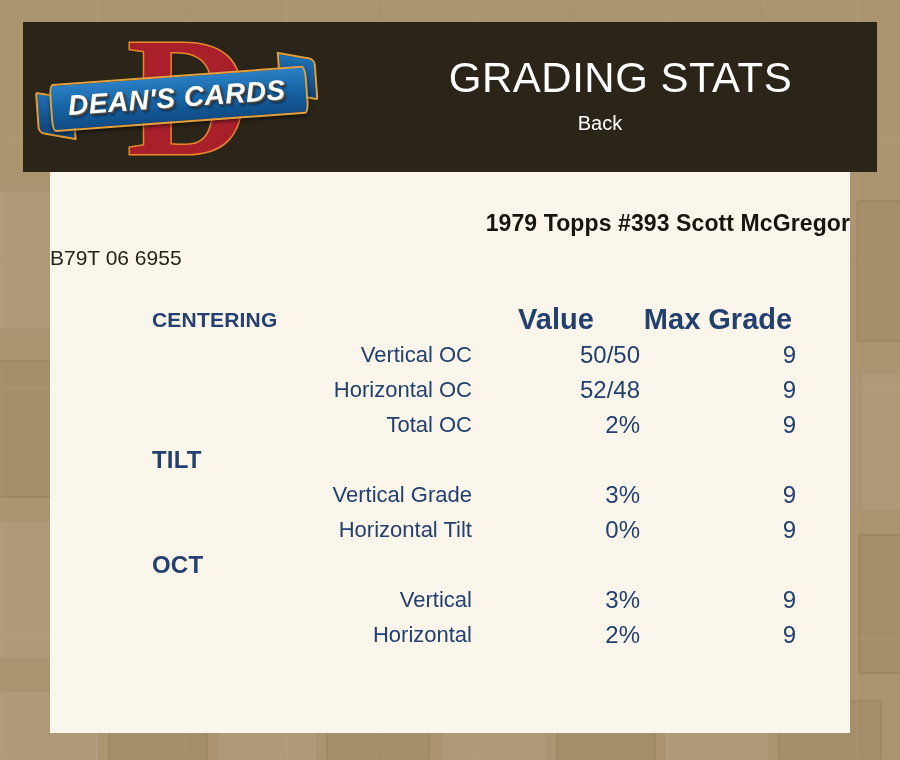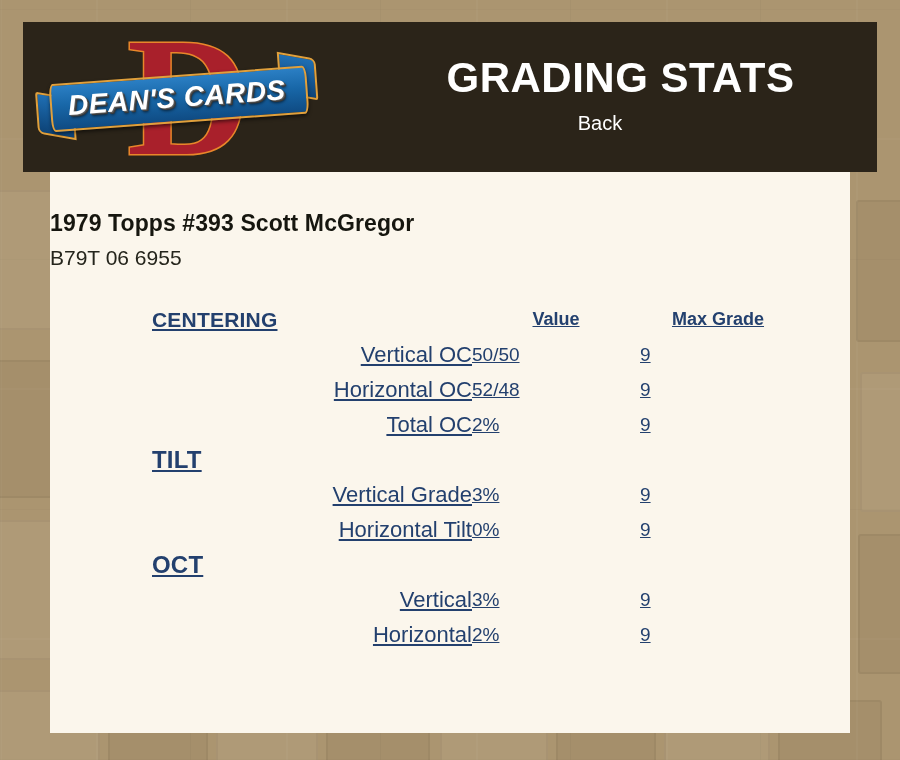--- a/index.html
+++ b/index.html
@@ -153,21 +153,21 @@
     height: 150px;
     display: flex;
     flex-direction: column;
     justify-content: center;
     align-items: center;
     padding-bottom: 4px;
   }
   #header-titles .main-title {
     color: #ffffff;
     font-size: 42px;
-    font-weight: bold;
+    font-weight: normal;
     letter-spacing: 0.5px;
     line-height: 52px;
     margin-left: 41px;
   }
   #header-titles .sub-title {
     color: #ffffff;
     font-size: 20px;
     font-weight: normal;
     line-height: 38px;
   }
@@ -176,21 +176,21 @@
   #content-panel {
     position: absolute;
     left: 50px;
     top: 172px;
     width: 800px;
     height: 561px;
     background: #fbf6ec;
   }
 
   #card-title {
-    text-align: left;
+    text-align: right;
     font-size: 23px;
     font-weight: bold;
     color: #16160f;
     margin-top: 38px;
     letter-spacing: 0.1px;
   }
   #card-serial {
     text-align: left;
     font-size: 21px;
     font-weight: normal;
@@ -211,50 +211,49 @@
   }
   #stats col.c-label { width: 320px; }
   #stats col.c-value { width: 168px; }
   #stats col.c-grade { width: 156px; }
 
   #stats th, #stats td {
     padding: 0;
     height: 35px;
     vertical-align: middle;
     color: #23406e;
-    text-decoration: underline;
   }
   #stats th.hdr-section {
     text-align: left;
     font-size: 21px;
     font-weight: bold;
     letter-spacing: 0.2px;
   }
   #stats th.hdr-col {
     text-align: center;
-    font-size: 18px;
+    font-size: 29px;
     font-weight: bold;
     margin-top: 20px;
   }
   #stats td.section {
     text-align: left;
     font-size: 24px;
     font-weight: bold;
     letter-spacing: 0.2px;
   }
   #stats td.row-label {
     text-align: right;
     font-size: 22px;
     font-weight: normal;
     padding-left: 52px;
   }
   #stats td.row-value,
   #stats td.row-grade {
-    text-align: left;
-    font-size: 19px;
+    text-align: right;
+    font-size: 24px;
     font-weight: normal;
   }
 </style>
 </head>
 <body>
 
 <div id="backdrop">
   <div class="tex"></div>
   <div class="ghost" style="left:-10px; top:690px; width:110px; height:150px;"></div>
   <div class="ghost dark" style="left:108px; top:700px; width:100px; height:140px;"></div>

